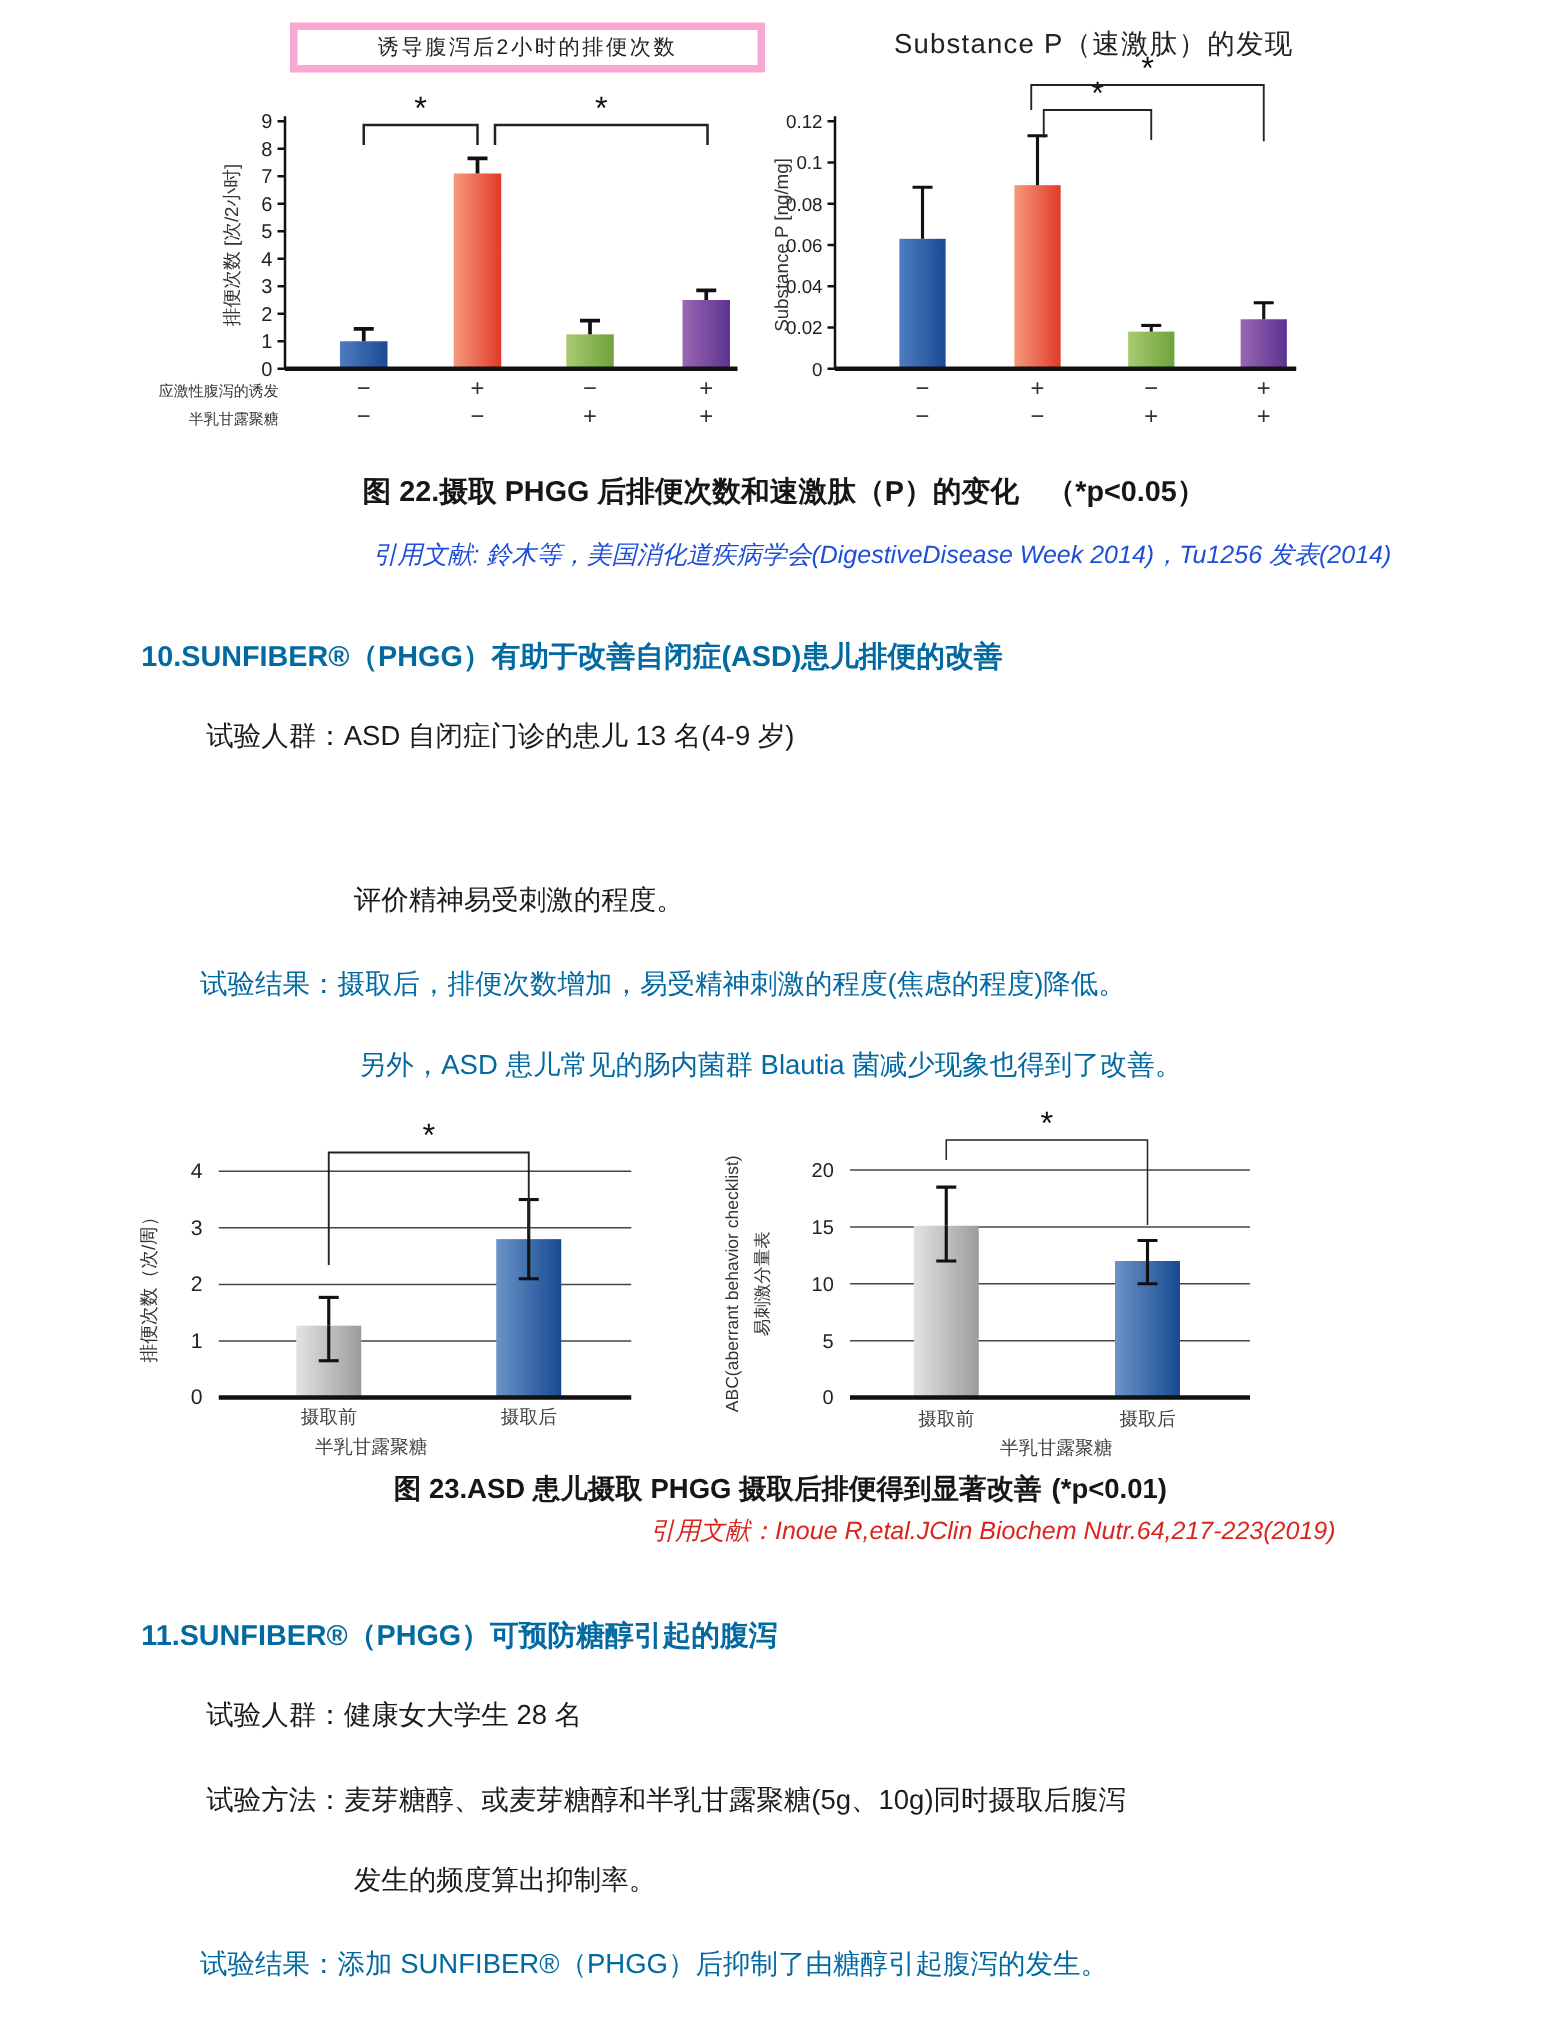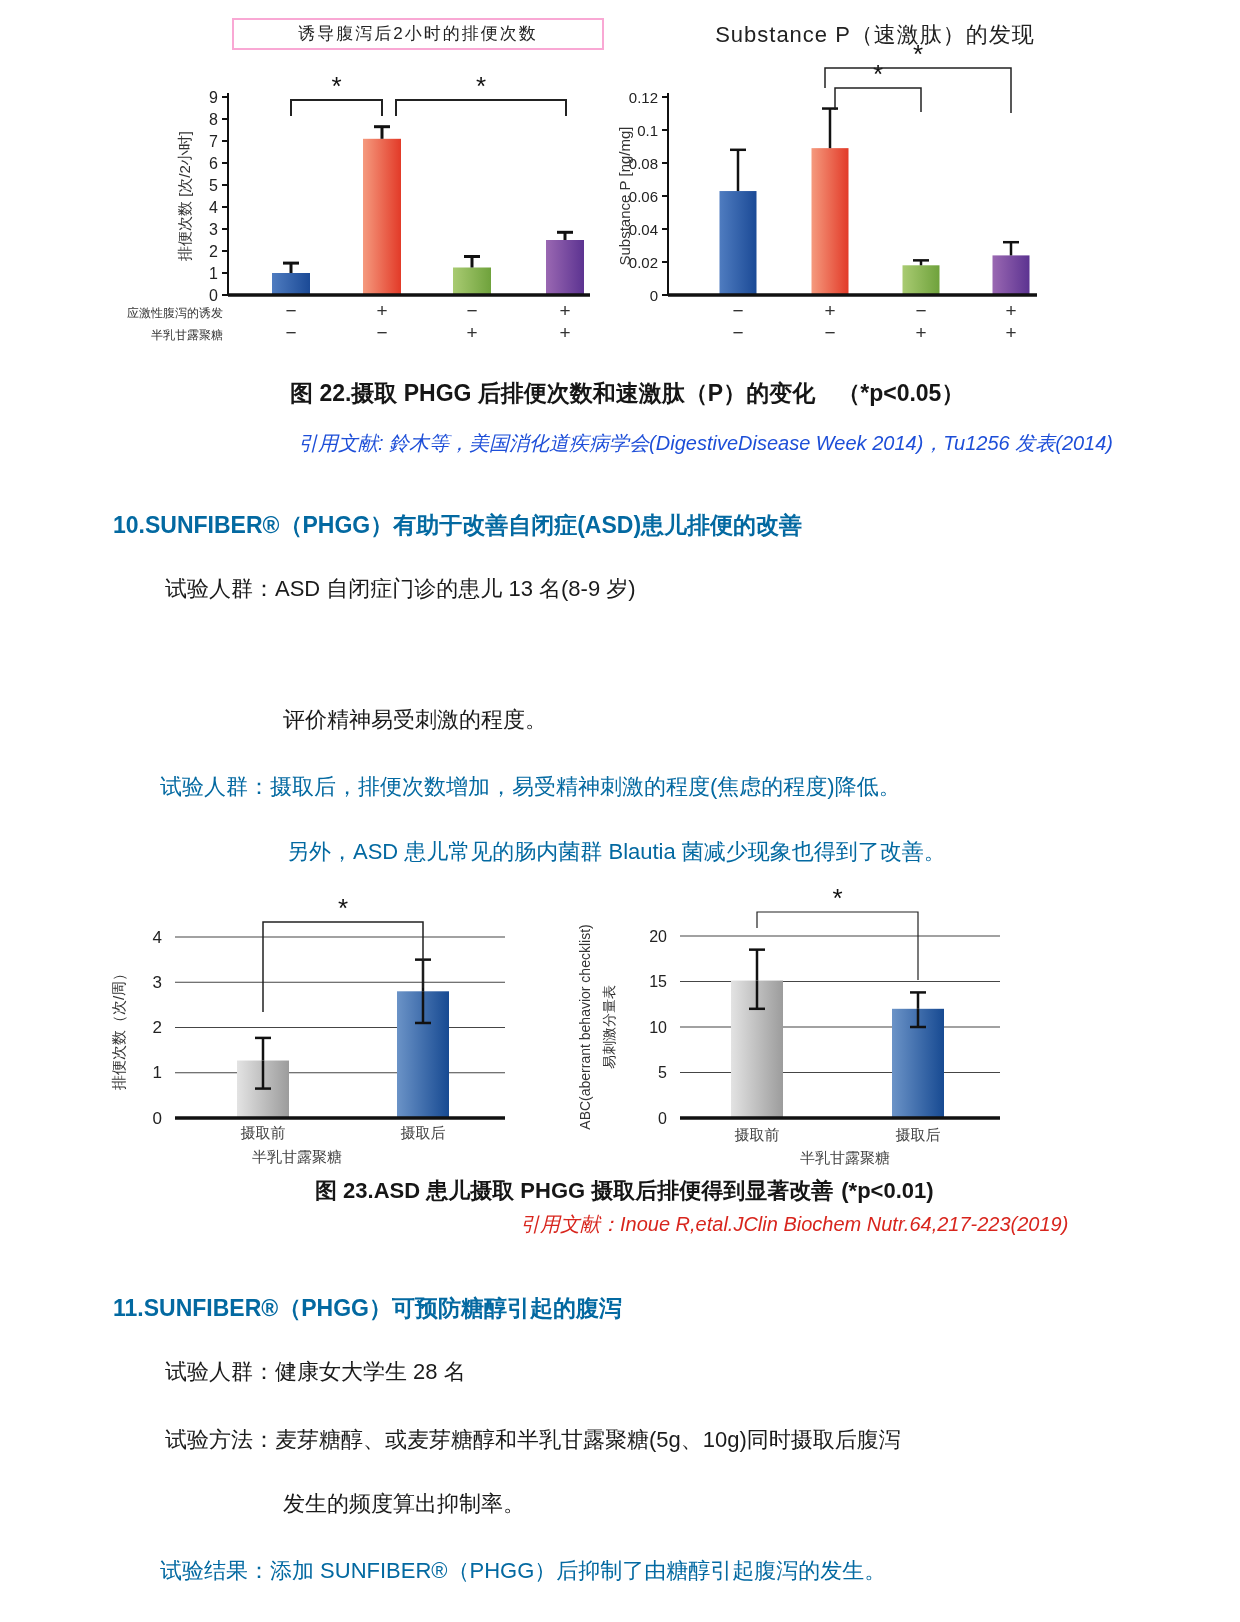--- a/index.html
+++ b/index.html
@@ -1,20 +1,20 @@
 <!DOCTYPE html>
 <html><head>
 <meta charset="utf-8">
 <style>
   html,body{margin:0;padding:0;background:#fff;}
   .page{position:relative;width:1240px;height:1622px;background:#ffffff;overflow:hidden;
         font-family:"Liberation Sans","DejaVu Sans",sans-serif;}
   .chart{position:absolute;}
   .chart svg{position:absolute;left:0;top:0;}
-  .chart-title-box{position:absolute;border:2px solid #f9a8d4;color:#222;text-align:center;
+  .chart-title-box{position:absolute;border:6px solid #f9a8d4;color:#222;text-align:center;
         display:flex;align-items:center;justify-content:center;letter-spacing:2px;}
   .chart-title{position:absolute;color:#222;text-align:center;letter-spacing:1px;}
   .t{position:absolute;font-size:22px;color:#1b1b1b;white-space:nowrap;}
   .h{position:absolute;font-size:23px;font-weight:bold;white-space:nowrap;}
   .red{color:#0369a1;}
   .caption{position:absolute;font-size:23px;font-weight:bold;color:#161616;white-space:nowrap;}
   .caption2{position:absolute;font-size:22px;font-weight:bold;color:#161616;white-space:nowrap;}
   .cap-note{margin-left:22px;}
   .cap-note2{margin-left:8px;}
   .cite{position:absolute;font-size:20px;font-style:italic;color:#1d4ed8;white-space:nowrap;margin-left:40px;}
@@ -161,23 +161,23 @@
       </svg>
       <div class="chart-title" style="left: 90px; top: 8px; width: 370px; height: 24px; font-size: 22px; line-height: 24px;">Substance P（速激肽）的发现</div>
     </div>
 
   <div class="caption" style="left:290px;top:378px">
     <span>图 22.摄取 PHGG 后排便次数和速激肽（P）的变化</span><span class="cap-note">（*p&lt;0.05）</span>
   </div>
   <div class="cite" style="left:258px;top:430px">引用文献: 鈴木等，美国消化道疾病学会(DigestiveDisease Week 2014)，Tu1256 发表(2014)</div>
 
   <div class="h red" style="left:113px;top:510px">10.SUNFIBER®（PHGG）有助于改善自闭症(ASD)患儿排便的改善</div>
-  <div class="t" style="left:165px;top:574px">试验人群：ASD 自闭症门诊的患儿 13 名(8-9 岁)</div>
+  <div class="t" style="left:165px;top:574px">试验人群：ASD 自闭症门诊的患儿 13 名(4-9 岁)</div>
   <div class="t" style="left:283px;top:705px">评价精神易受刺激的程度。</div>
-  <div class="t red" style="left:160px;top:772px">试验人群：摄取后，排便次数增加，易受精神刺激的程度(焦虑的程度)降低。</div>
+  <div class="t red" style="left:160px;top:772px">试验结果：摄取后，排便次数增加，易受精神刺激的程度(焦虑的程度)降低。</div>
   <div class="t red" style="left:287px;top:837px">另外，ASD 患儿常见的肠内菌群 Blautia 菌减少现象也得到了改善。</div>
 
   <div class="chart" style="left: 100px; top: 868px; width: 460px; height: 300px;">
       <svg width="460" height="300" viewBox="0 0 460 300">
         <defs>
           <linearGradient id="fig23-defecation-g0" x1="0" y1="0" x2="1" y2="0">
             <stop offset="0%" stop-color="#e3e3e3"></stop>
             <stop offset="100%" stop-color="#9c9c9c"></stop>
           </linearGradient>
           <linearGradient id="fig23-defecation-g1" x1="0" y1="0" x2="1" y2="0">

